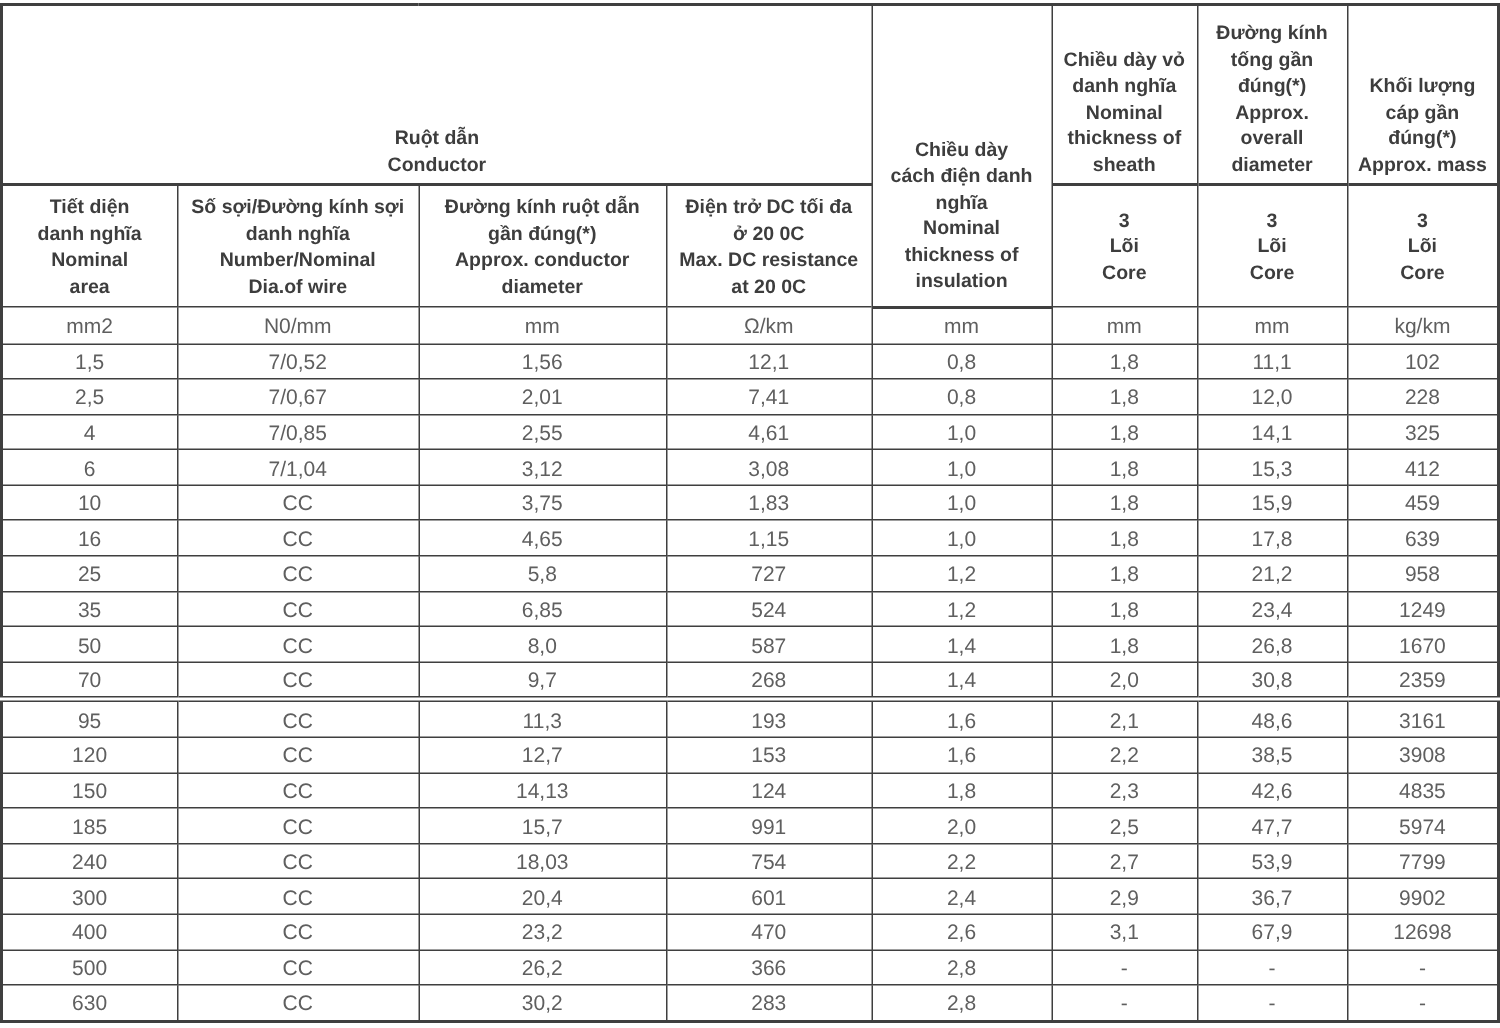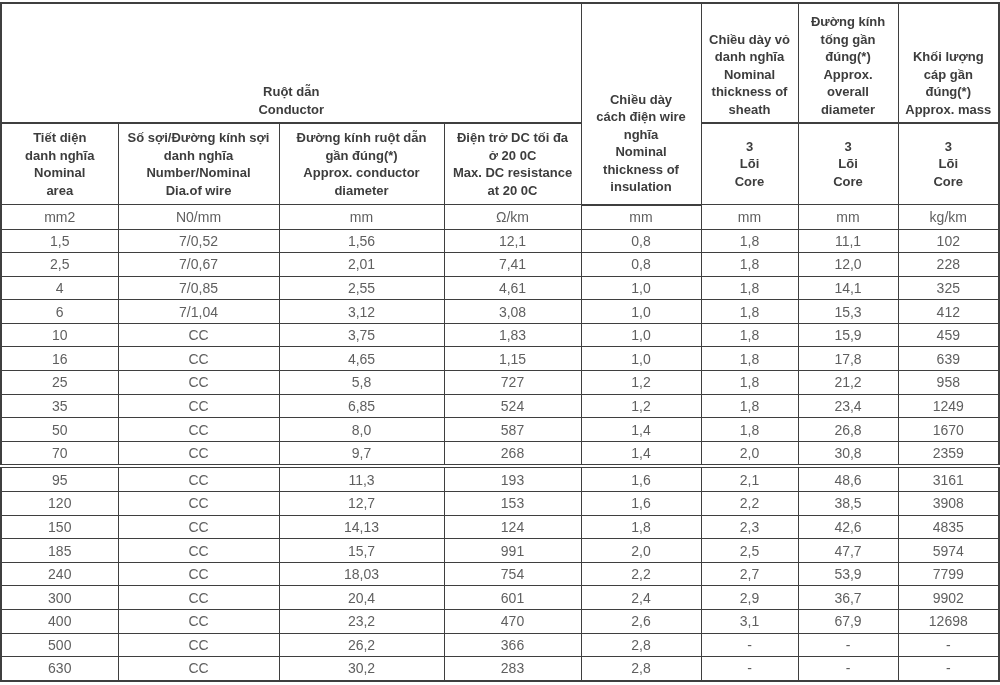--- a/index.html
+++ b/index.html
@@ -81,21 +81,21 @@
       <col style="width:101px">
     </colgroup>
     <thead>
       <tr class="row-a">
         <th colspan="4">
           <div class="lbl">Ruột dẫn</div>
           <div class="lbl">Conductor</div>
         </th>
         <th rowspan="2" class="span-both">
           <div class="lbl">Chiều dày
-cách điện wire
+cách điện danh
 nghĩa</div>
           <div class="lbl">Nominal
 thickness of
 insulation</div>
         </th>
         <th>
           <div class="lbl">Chiều dày vỏ
 danh nghĩa</div>
           <div class="lbl">Nominal
 thickness of

